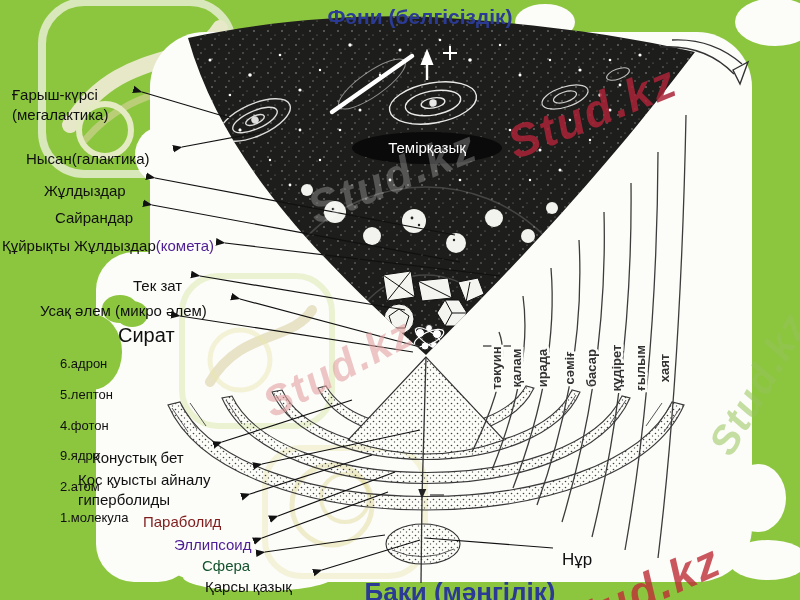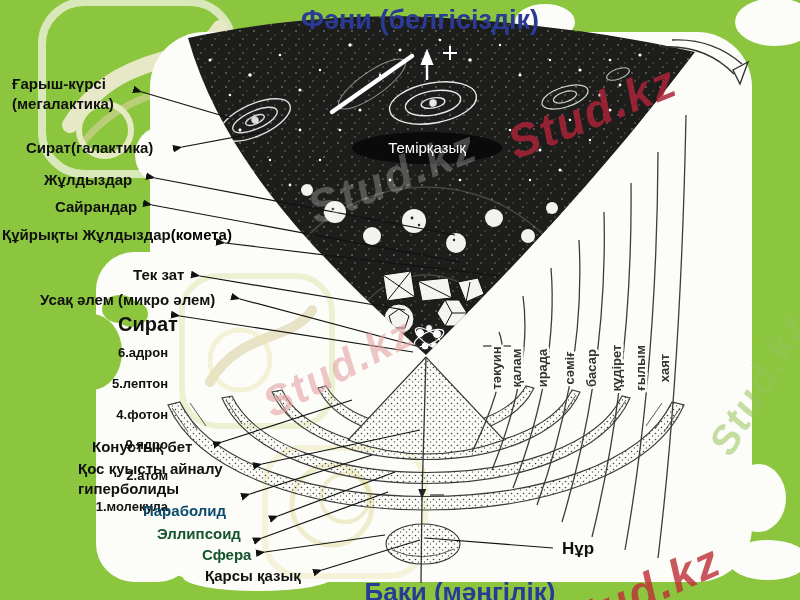--- a/index.html
+++ b/index.html
@@ -1,24 +1,24 @@
 <!DOCTYPE html>
 <html><head>
 <meta charset="utf-8">
 <style>
   html,body{margin:0;padding:0;}
   body{width:800px;height:600px;position:relative;overflow:hidden;
        font-family:"Liberation Sans",sans-serif;background:#8cc63f;}
-  .lbl{position:absolute;font-weight:bold;font-size:15px;color:#101010;
-       white-space:pre-line;line-height:1.3;}
-  .title{position:absolute;font-weight:bold;font-size:27px;color:#2b3a94;text-align:center;}
+  .lbl{position:absolute;font-weight:normal;font-size:15px;color:#101010;
+       white-space:pre-line;line-height:1.3;margin-top:11px;}
+  .title{position:absolute;font-weight:bold;font-size:21px;color:#2b3a94;text-align:center;}
   .wm{position:absolute;font-weight:bold;font-style:italic;font-size:46px;
       letter-spacing:2px;transform-origin:left top;pointer-events:none;}
   svg{position:absolute;left:0;top:0;}
-  .green-part{color:#000000;}
+  .green-part{color:#4c1d95;}
 </style>
 </head>
 <body>
 
 <svg width="800" height="600" viewBox="0 0 800 600">
   <defs>
     <pattern id="snow" width="14" height="14" patternUnits="userSpaceOnUse">
       <circle cx="2" cy="3" r="0.8" fill="rgba(255,255,255,0.55)"></circle>
       <circle cx="9" cy="7" r="0.6" fill="rgba(255,255,255,0.45)"></circle>
       <circle cx="5" cy="11" r="0.7" fill="rgba(255,255,255,0.5)"></circle>
@@ -278,38 +278,38 @@
 <div class="wm" style="left:300px;top:185px;transform:rotate(-22deg);color:rgba(255,255,255,0.25);">Stud.kz</div>
 <div class="wm" style="left:255px;top:385px;transform:rotate(-28deg);color:rgba(225,160,160,0.6);font-size:42px;">Stud.kz</div>
 <div class="wm" style="left:700px;top:440px;transform:rotate(-60deg);color:rgba(150,195,90,0.55);font-size:40px;">Stud.kz</div>
 <div class="wm" style="left:545px;top:605px;transform:rotate(-24deg);color:rgba(190,45,55,0.8);">Stud.kz</div>
 
 <div class="title" style="left:180px;top:5px;width:480px;">Фәни (белгісіздік)</div>
 <div class="title" style="left:220px;top:577px;width:480px;font-size:26px;">Бақи (мәңгілік)</div>
 
 <div class="lbl" style="left:12px;top:74px;">Ғарыш-күрсі
 (мегалактика)</div>
-<div class="lbl" style="left:26px;top:138px;">Сират(галактика)</div>
+<div class="lbl" style="left:26px;top:138px;">Нысан(галактика)</div>
 <div class="lbl" style="left:44px;top:170px;">Жұлдыздар</div>
 <div class="lbl" style="left:55px;top:197px;">Сайрандар</div>
 <div class="lbl" style="left:2px;top:225px;"><span>Құйрықты Жұлдыздар</span><span class="green-part">(комета)</span></div>
 <div class="lbl" style="left:133px;top:265px;">Тек зат</div>
 <div class="lbl" style="left:40px;top:290px;">Усақ әлем (микро әлем)</div>
 <div class="lbl" style="left:118px;top:311px;font-size:20px;">Сират</div>
 
-<div class="lbl" style="left:60px;top:330px;width:108px;text-align:right;font-size:13px;line-height:1.18;">
+<div class="lbl" style="left:60px;top:330px;width:108px;font-size:13px;line-height:1.18;">
   <div>6.адрон</div>
   <div>5.лептон</div>
   <div>4.фотон</div>
   <div>9.ядро</div>
   <div>2.атом</div>
   <div>1.молекула</div>
 </div>
 
 <div class="lbl" style="left:92px;top:437px;">Конустық бет</div>
 <div class="lbl" style="left:78px;top:459px;">Қос қуысты айналу
 гиперболиды</div>
-<div class="lbl" style="left:143px;top:501px;color:#0c4a6e;">Параболид</div>
-<div class="lbl" style="left:157px;top:524px;color:#14532d;">Эллипсоид</div>
+<div class="lbl" style="left:143px;top:501px;color:#7f1d1d;">Параболид</div>
+<div class="lbl" style="left:174px;top:524px;color:#4c1d95;">Эллипсоид</div>
 <div class="lbl" style="left:202px;top:545px;color:#14532d;">Сфера</div>
 <div class="lbl" style="left:205px;top:566px;">Қарсы қазық</div>
 
 <div class="lbl" style="left:562px;top:538px;font-size:17px;">Нұр</div>
 
 </body></html>

